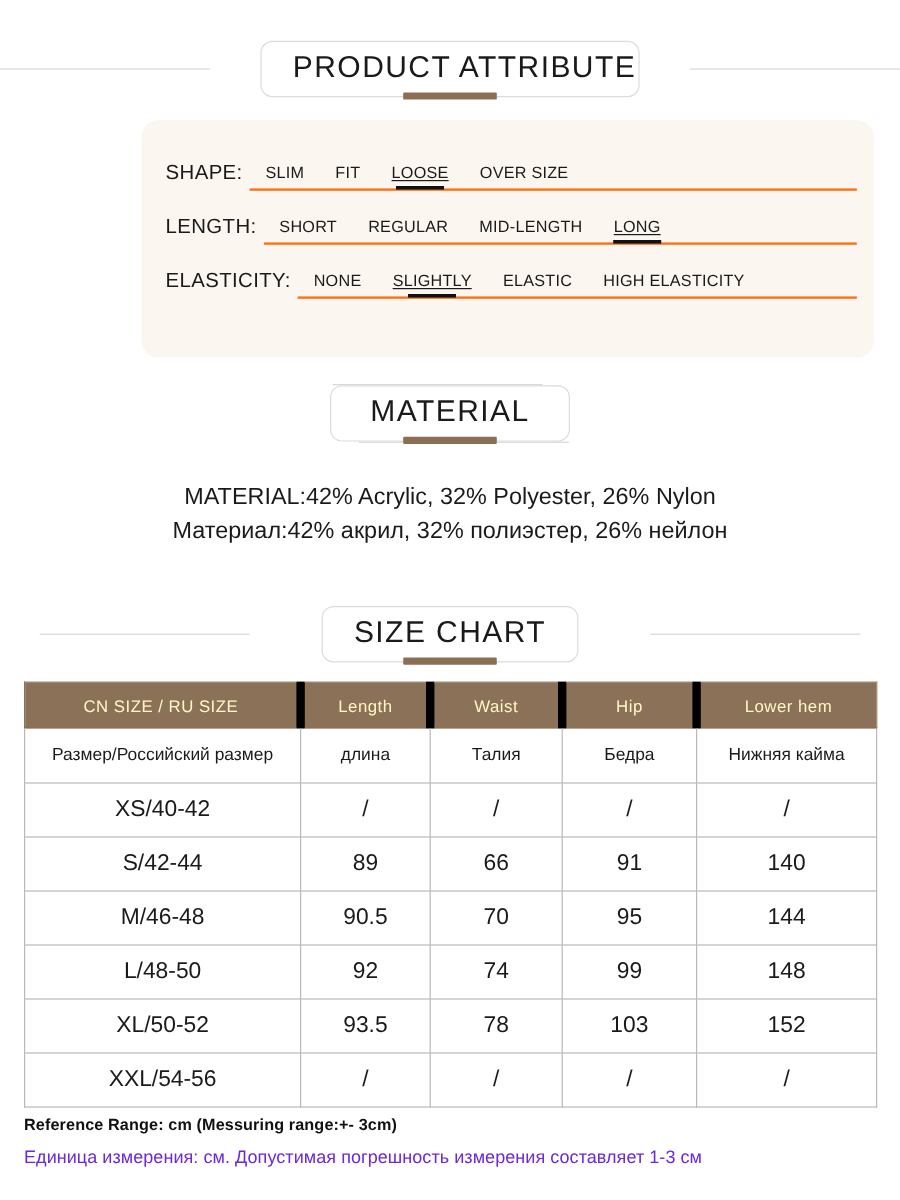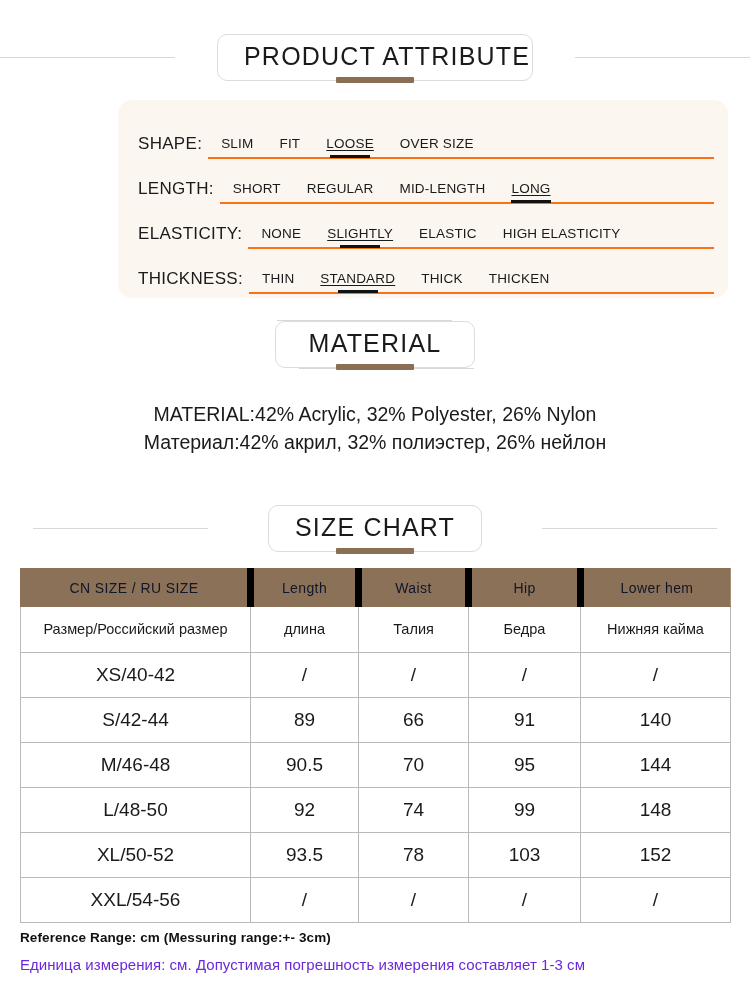--- a/index.html
+++ b/index.html
@@ -137,21 +137,21 @@
   }
   .size-table th,
   .size-table td {
     border: 1px solid #b9b9b9;
     text-align: center;
     vertical-align: middle;
     font-weight: 400;
   }
   .size-table thead th {
     background: #8a7158;
-    color: #0f172a;
+    color: #fef9c3;
     font-size: 14px;
     letter-spacing: 0.4px;
     height: 38px;
     border-color: #8a7158;
     border-bottom-color: #8a7158;
   }
   .size-table thead th.divider-cell {
     border-left: 7px solid #000000;
     border-right: 1px solid #a58f78;
   }
@@ -231,29 +231,20 @@
     </div>
     <div class="attr-row">
       <div class="attr-label">ELASTICITY:</div>
       <div class="attr-options">
         <div class="attr-opt">NONE</div>
         <div class="attr-opt selected">SLIGHTLY</div>
         <div class="attr-opt">ELASTIC</div>
         <div class="attr-opt">HIGH ELASTICITY</div>
       </div>
     </div>
-    <div class="attr-row">
-      <div class="attr-label">THICKNESS:</div>
-      <div class="attr-options">
-        <div class="attr-opt">THIN</div>
-        <div class="attr-opt selected">STANDARD</div>
-        <div class="attr-opt">THICK</div>
-        <div class="attr-opt">THICKEN</div>
-      </div>
-    </div>
   </div>
 
 <div class="section-head pos-head-2">
   <div class="head-rule left"></div>
   <div class="head-pill">
     <div class="head-text">MATERIAL</div>
     <div class="accent-bar"></div>
   </div>
   <div class="head-rule right"></div>
 </div>

